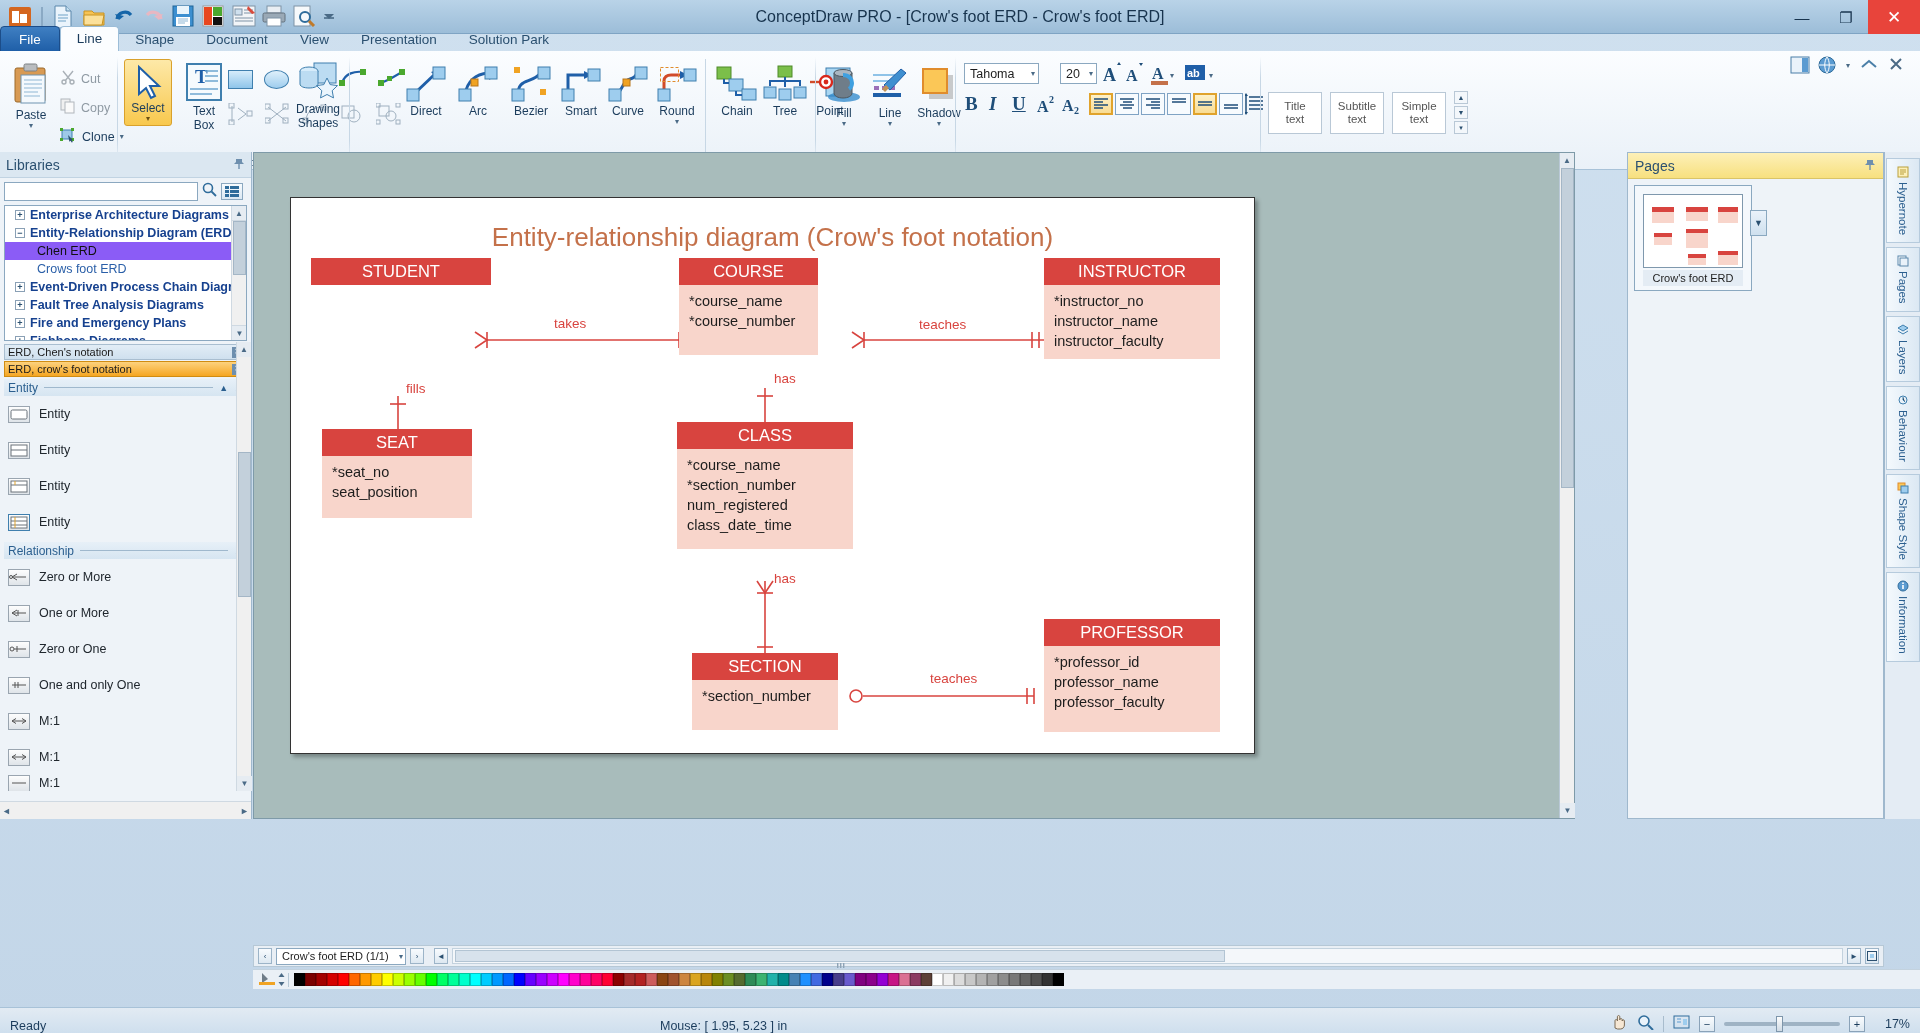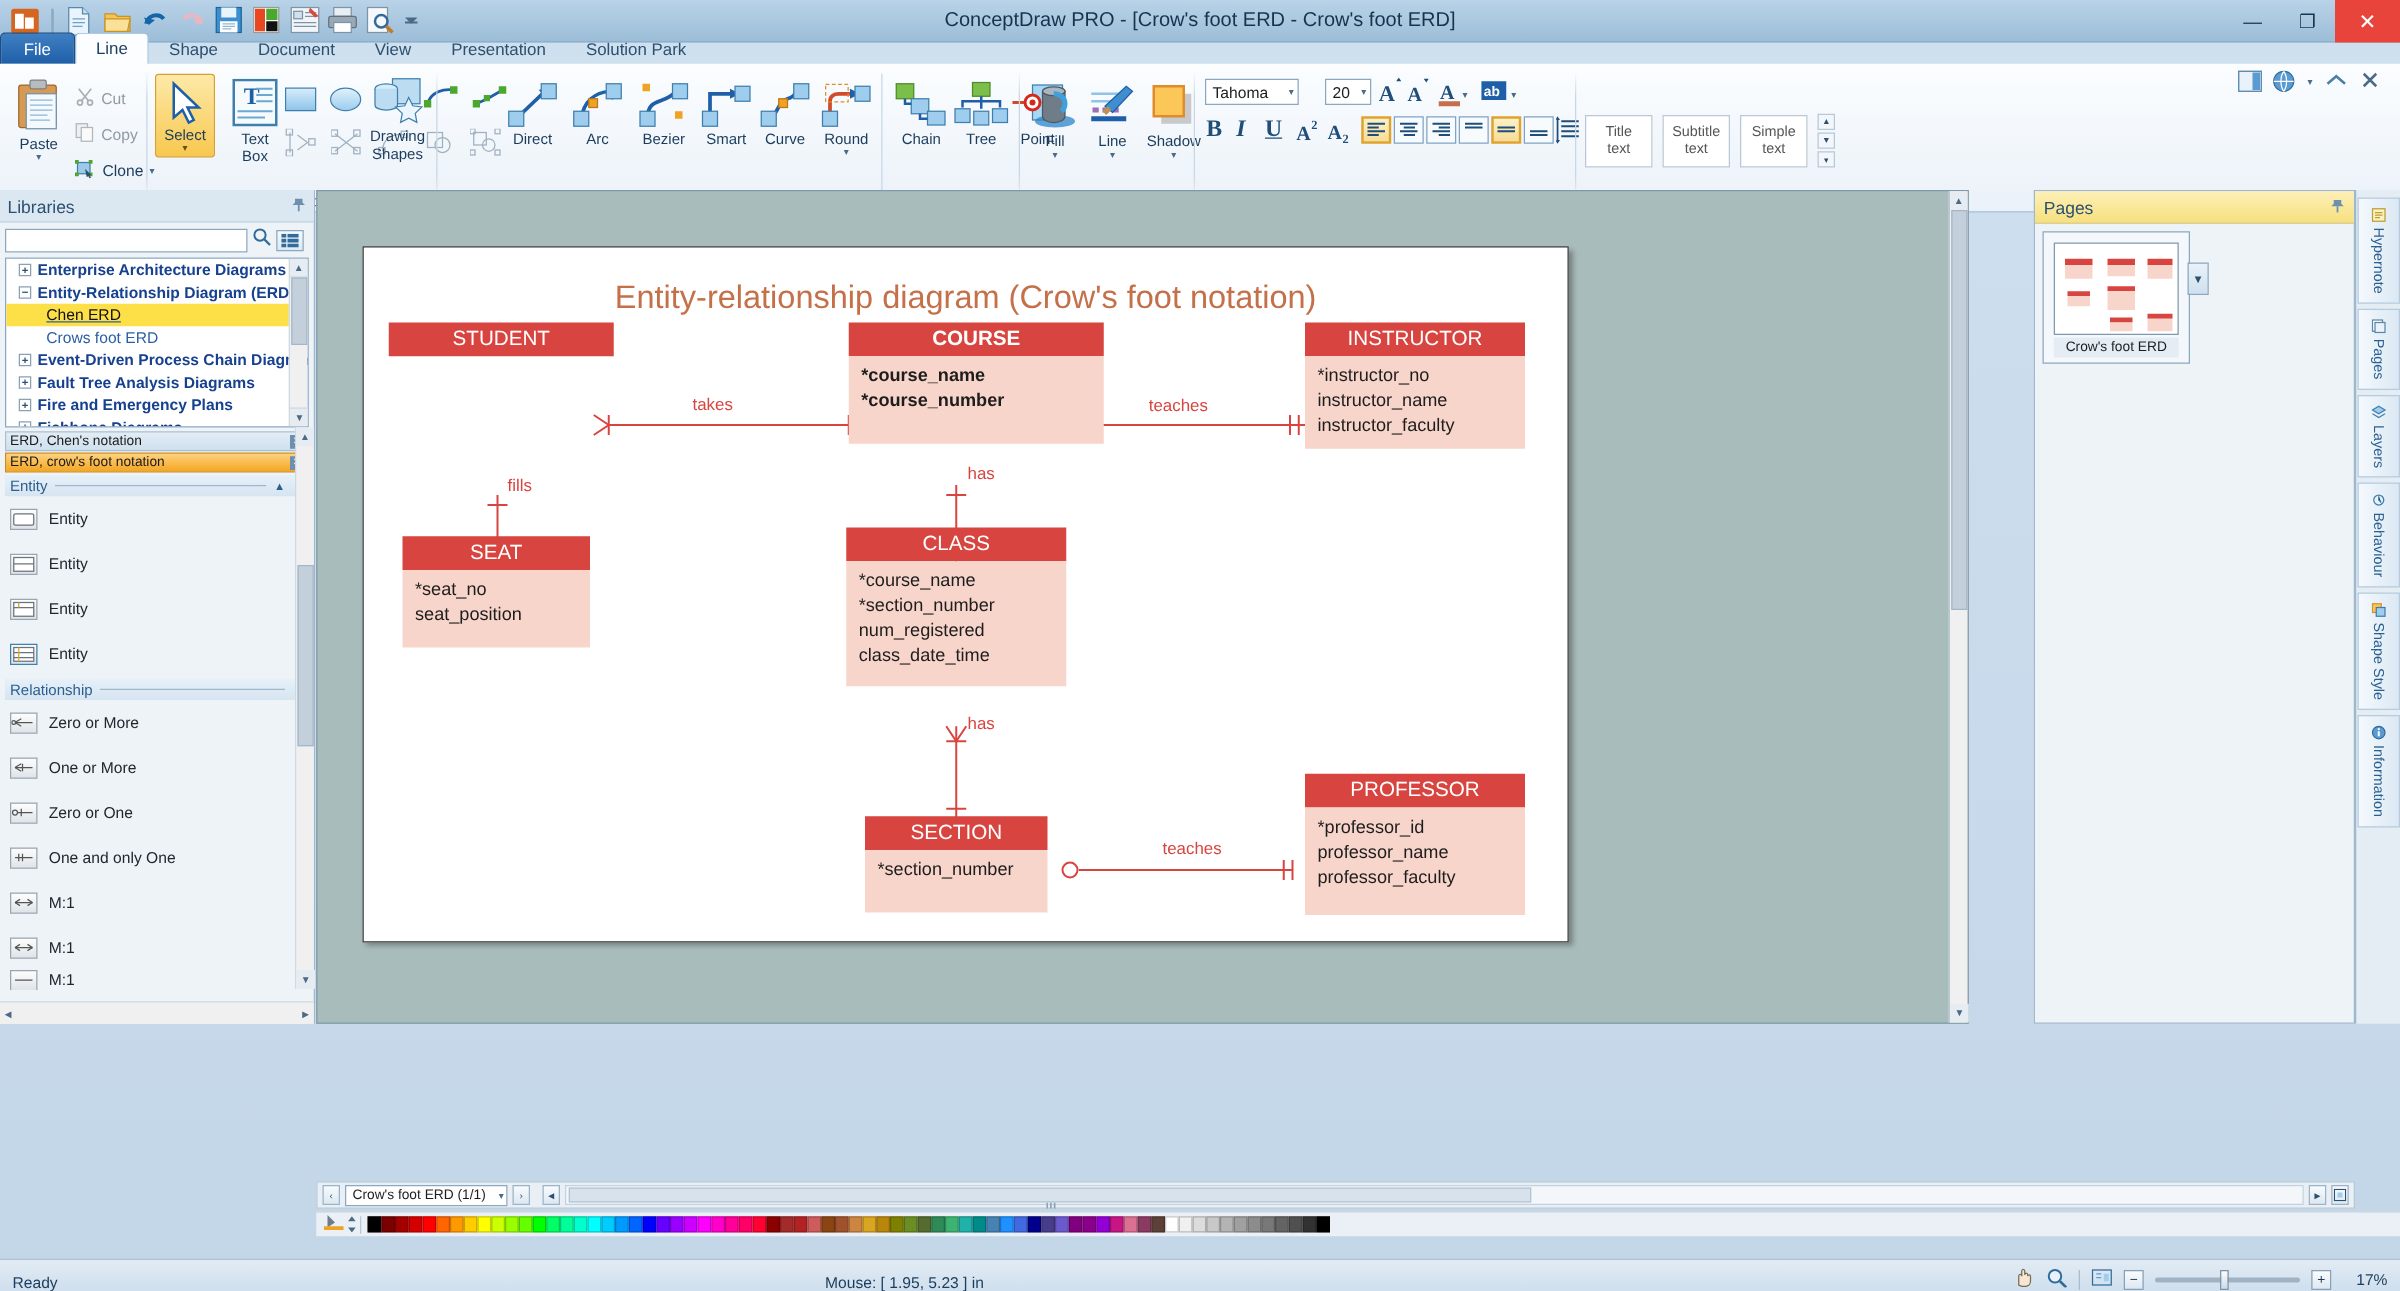--- a/index.html
+++ b/index.html
@@ -89,21 +89,21 @@
     width: 194px; height: 19px; border: 1px solid #8ba8c0; font-size: 11px; padding: 0 3px;
     background: #fff; font-family: "Liberation Sans", sans-serif;
   }
   .lib-tree {
     margin: 0 4px; height: 136px; background: #fff; border: 1px solid #8ba8c0;
     overflow: hidden; position: relative;
   }
   .tree-row { display: flex; align-items: center; height: 18px; font-size: 12.5px; padding-left: 10px; white-space: nowrap; }
   .tree-row.bold { font-weight: bold; color: #16418f; }
   .tree-row.child { color: #2a5fa8; padding-left: 32px; }
-  .tree-row.child.sel { background: #fde047; text-decoration: underline; }
+  .tree-row.child.sel { background: #8b5cf6; }
   .expander {
     width: 10px; height: 10px; border: 1px solid #8aa0b5; background: #fff;
     display: inline-flex; align-items: center; justify-content: center;
     font-size: 9px; line-height: 1; color: #2b5070; margin-right: 5px; flex: none;
   }
   .tree-scroll {
     position: absolute; right: 0; top: 0; width: 15px; height: 100%;
     background: #f0f0f0; border-left: 1px solid #cfd9e2;
   }
   .tree-scroll .tbtn {
@@ -1050,21 +1050,21 @@
           <circle cx="565" cy="498" r="6"></circle>
           <path d="M743 490 v16"></path>
             <path d="M736 490 v16"></path>
         </g>
       </svg>
 
       <div class="entity" style="left:20px; top:60px; width:180px;">
         <div class="ehead">STUDENT</div>
       </div>
 
-      <div class="entity" style="left:388px; top:60px; width:204px;font-weight:bold;">
+      <div class="entity" style="left:388px; top:60px; width:139px;">
         <div class="ehead">COURSE</div>
         <div class="ebody" style="padding-bottom:24px;">
           <div>*course_name</div>
           <div>*course_number</div>
         </div>
       </div>
 
       <div class="entity" style="left:753px; top:60px; width:176px;">
         <div class="ehead">INSTRUCTOR</div>
         <div class="ebody">

